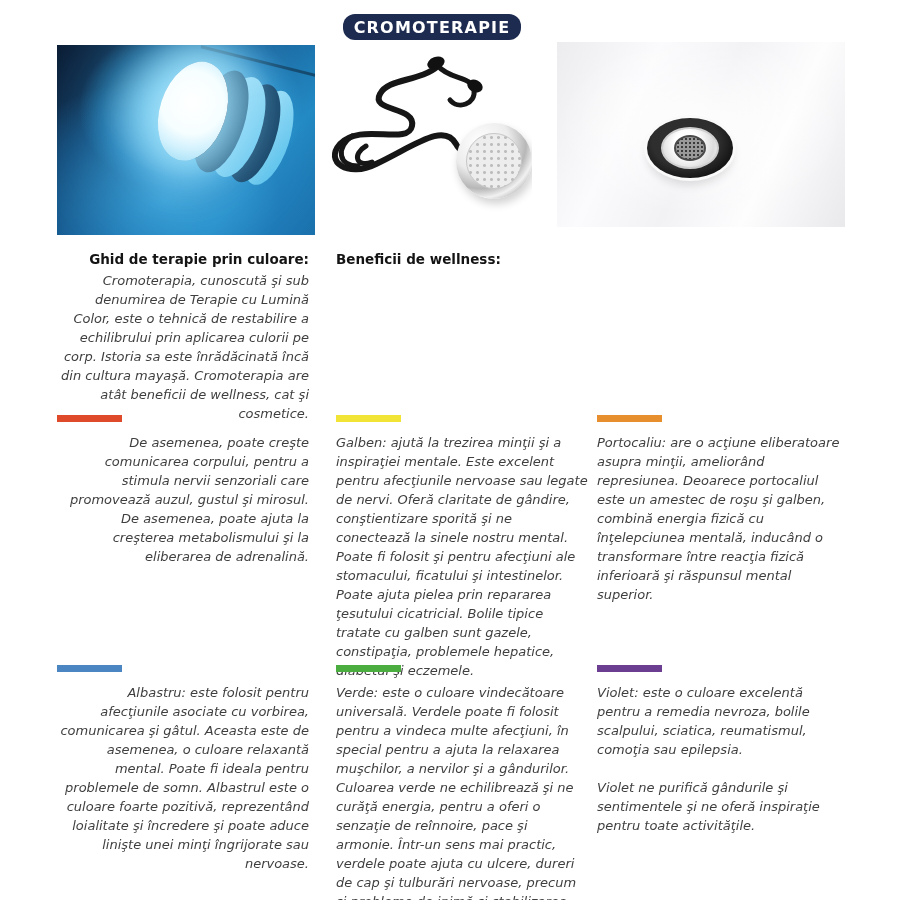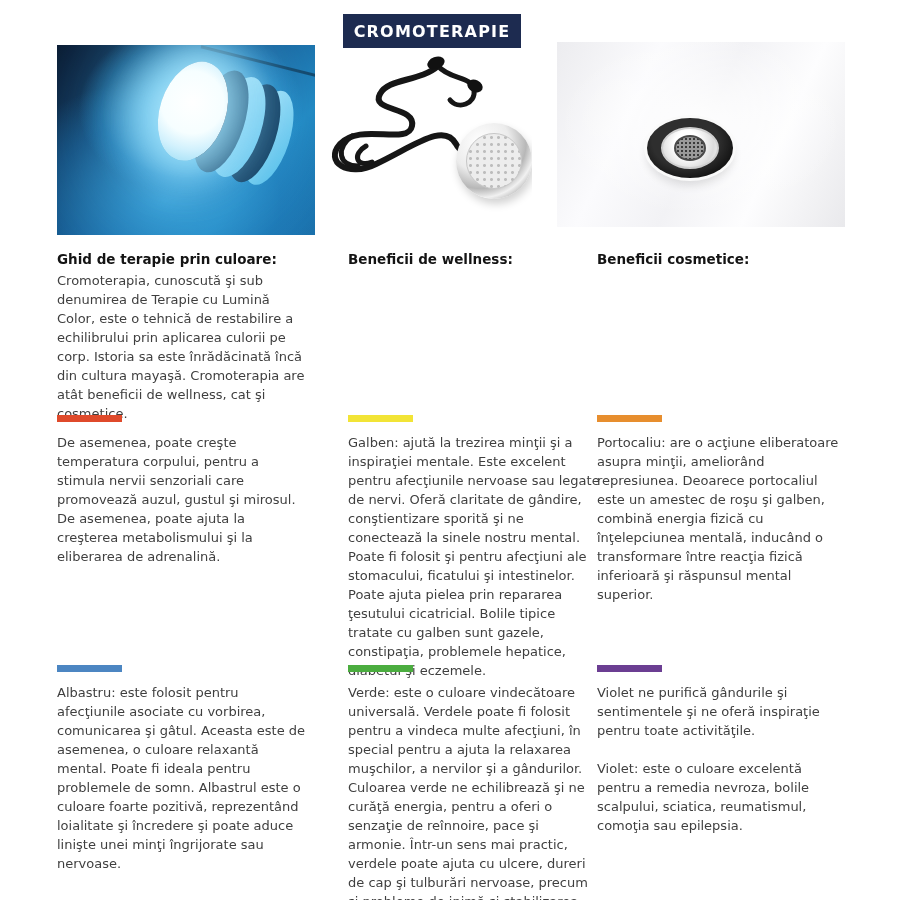--- a/index.html
+++ b/index.html
@@ -1,22 +1,22 @@
 <!DOCTYPE html>
 <html><head>
 <meta charset="utf-8">
 <style>
   html,body{margin:0;padding:0;background:#ffffff;}
   .page{position:relative;width:900px;height:900px;background:#ffffff;overflow:hidden;
         font-family:"DejaVu Sans","Liberation Sans",sans-serif;}
 
   
-  .banner{position:absolute;left:343px;top:14px;width:178px;height:34px;
+  .banner{position:absolute;left:343px;top:14px;width:178px;height:26px;
           display:flex;align-items:center;justify-content:center;
-          color:#ffffff;font-weight:bold;font-size:16px;letter-spacing:1.2px;}
+          color:#ffffff;font-weight:bold;font-size:16px;letter-spacing:1.2px;border-radius:12px;}
 
   
   .photo{position:absolute;overflow:hidden;}
   #photo-left{left:57px;top:45px;width:258px;height:190px;
     background:
       radial-gradient(ellipse 150px 115px at 52% 34%, rgba(215,246,255,.95) 0%, rgba(125,216,250,.75) 30%, rgba(45,160,220,.35) 60%, rgba(0,0,0,0) 75%),
       radial-gradient(ellipse 210px 150px at 42% 82%, rgba(62,172,226,.75) 0%, rgba(30,120,185,.4) 55%, rgba(0,0,0,0) 82%),
       linear-gradient(130deg,#0a1a31 0%,#103a60 28%,#16619a 52%,#1f86c0 74%,#1a6fa9 100%);}
   .wire{position:absolute;right:-14px;top:16px;width:130px;height:3px;
         background:rgba(8,22,38,.55);transform:rotate(14deg);}
@@ -52,25 +52,25 @@
         border:2px solid #cfcfcf;}
   .rled-core{position:absolute;left:50%;top:50%;transform:translate(-50%,-50%);
         width:28px;height:22px;border-radius:50%;
         background-color:#9a9a9a;
         background-image:radial-gradient(#3a3a3a 1px, rgba(0,0,0,0) 1.4px);
         background-size:4px 4px;border:2px solid #4a4a4a;}
 
   
   .col{position:absolute;top:250px;width:252px;height:650px;
        font-size:13px;line-height:19px;color:#3f3f3f;}
-  #col1{left:57px;} #col2{left:348px;} #col3{left:597px;}
+  #col1{left:57px;text-align:right;} #col2{left:336px;} #col3{left:597px;}
   .sec{position:absolute;left:0;right:0;}
   .sec-intro{top:0;} .sec-a{top:165px;} .sec-b{top:415px;}
   .col h3{margin:0 0 2px;font-size:13.5px;line-height:19px;color:#141414;font-weight:bold;}
-  .col p{margin:0 0 19px;}
+  .col p{margin:0 0 19px;font-style:italic;}
   .bar{width:65px;height:7px;margin:0 0 11px;}
 </style>
 </head>
 <body>
 
 <div class="page">
 
   <div class="banner" style="background-color: rgb(29, 43, 80);">CROMOTERAPIE</div>
 
   <div class="photo" id="photo-left">
@@ -105,21 +105,21 @@
     </div>
   </div>
 
   <div class="col" id="col1">
     <div class="sec sec-intro">
       <h3>Ghid de terapie prin culoare:</h3>
       <p>Cromoterapia, cunoscută şi sub denumirea de Terapie cu Lumină Color, este o tehnică de restabilire a echilibrului prin aplicarea culorii pe corp. Istoria sa este înrădăcinată încă din cultura mayaşă. Cromoterapia are atât beneficii de wellness, cat şi cosmetice.</p>
     </div>
     <div class="sec sec-a">
       <div class="bar" style="background-color: rgb(223, 74, 43);"></div>
-      <p>De asemenea, poate creşte temperatura corpului, pentru a stimula nervii senzoriali care promovează auzul, gustul şi mirosul. De asemenea, poate ajuta la creşterea metabolismului şi la eliberarea de adrenalină.</p>
+      <p>De asemenea, poate creşte comunicarea corpului, pentru a stimula nervii senzoriali care promovează auzul, gustul şi mirosul. De asemenea, poate ajuta la creşterea metabolismului şi la eliberarea de adrenalină.</p>
     </div>
     <div class="sec sec-b">
       <div class="bar" style="background-color: rgb(76, 134, 194);"></div>
       <p>Albastru: este folosit pentru afecţiunile asociate cu vorbirea, comunicarea şi gâtul. Aceasta este de asemenea, o culoare relaxantă mental. Poate fi ideala pentru problemele de somn. Albastrul este o culoare foarte pozitivă, reprezentând loialitate şi încredere şi poate aduce linişte unei minţi îngrijorate sau nervoase.</p>
     </div>
   </div>
 
   <div class="col" id="col2">
     <div class="sec sec-intro">
       <h3>Beneficii de wellness:</h3>
@@ -129,26 +129,25 @@
       <p>Galben: ajută la trezirea minţii şi a inspiraţiei mentale. Este excelent pentru afecţiunile nervoase sau legate de nervi. Oferă claritate de gândire, conştientizare sporită şi ne conectează la sinele nostru mental. Poate fi folosit şi pentru afecţiuni ale stomacului, ficatului şi intestinelor. Poate ajuta pielea prin repararea ţesutului cicatricial. Bolile tipice tratate cu galben sunt gazele, constipaţia, problemele hepatice, diabetul şi eczemele.</p>
     </div>
     <div class="sec sec-b">
       <div class="bar" style="background-color: rgb(75, 173, 63);"></div>
       <p>Verde: este o culoare vindecătoare universală. Verdele poate fi folosit pentru a vindeca multe afecţiuni, în special pentru a ajuta la relaxarea muşchilor, a nervilor şi a gândurilor. Culoarea verde ne echilibrează şi ne curăţă energia, pentru a oferi o senzaţie de reînnoire, pace şi armonie. Într-un sens mai practic, verdele poate ajuta cu ulcere, dureri de cap şi tulburări nervoase, precum şi probleme de inimă şi stabilizarea tensiunii arteriale.</p>
     </div>
   </div>
 
   <div class="col" id="col3">
     <div class="sec sec-intro">
-      <h3>Beneficii cosmetice:</h3>
     </div>
     <div class="sec sec-a">
       <div class="bar" style="background-color: rgb(231, 142, 46);"></div>
       <p>Portocaliu: are o acţiune eliberatoare asupra minţii, ameliorând represiunea. Deoarece portocaliul este un amestec de roşu şi galben, combină energia fizică cu înţelepciunea mentală, inducând o transformare între reacţia fizică inferioară şi răspunsul mental superior.</p>
     </div>
     <div class="sec sec-b">
       <div class="bar" style="background-color: rgb(107, 62, 146);"></div>
+      <p>Violet: este o culoare excelentă pentru a remedia nevroza, bolile scalpului, sciatica, reumatismul, comoţia sau epilepsia.</p>
       <p>Violet ne purifică gândurile şi sentimentele şi ne oferă inspiraţie pentru toate activităţile.</p>
-      <p>Violet: este o culoare excelentă pentru a remedia nevroza, bolile scalpului, sciatica, reumatismul, comoţia sau epilepsia.</p>
     </div>
   </div>
 
 </div>
 
 </body></html>

